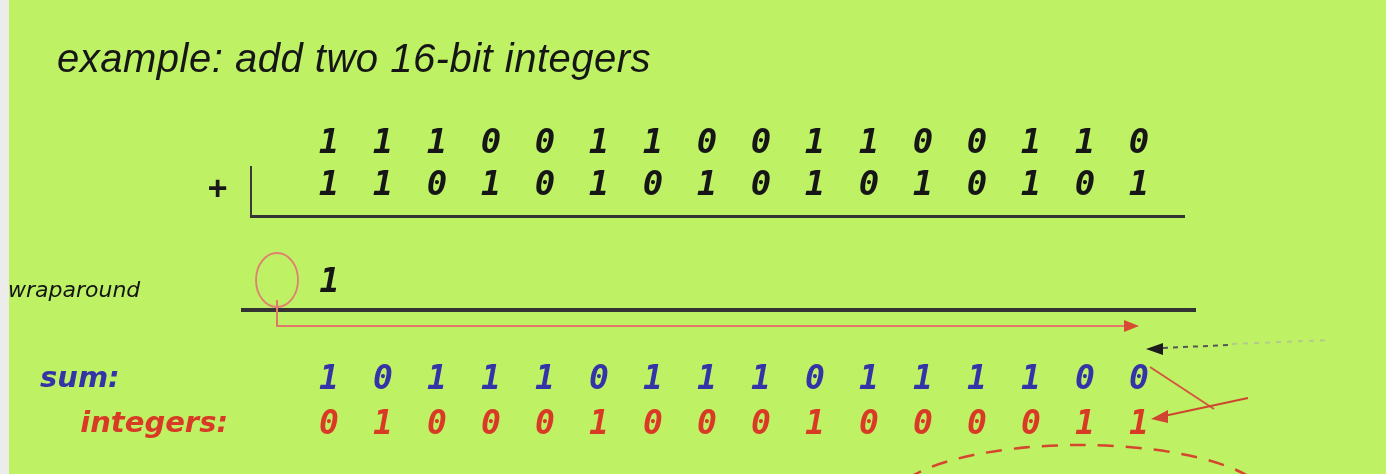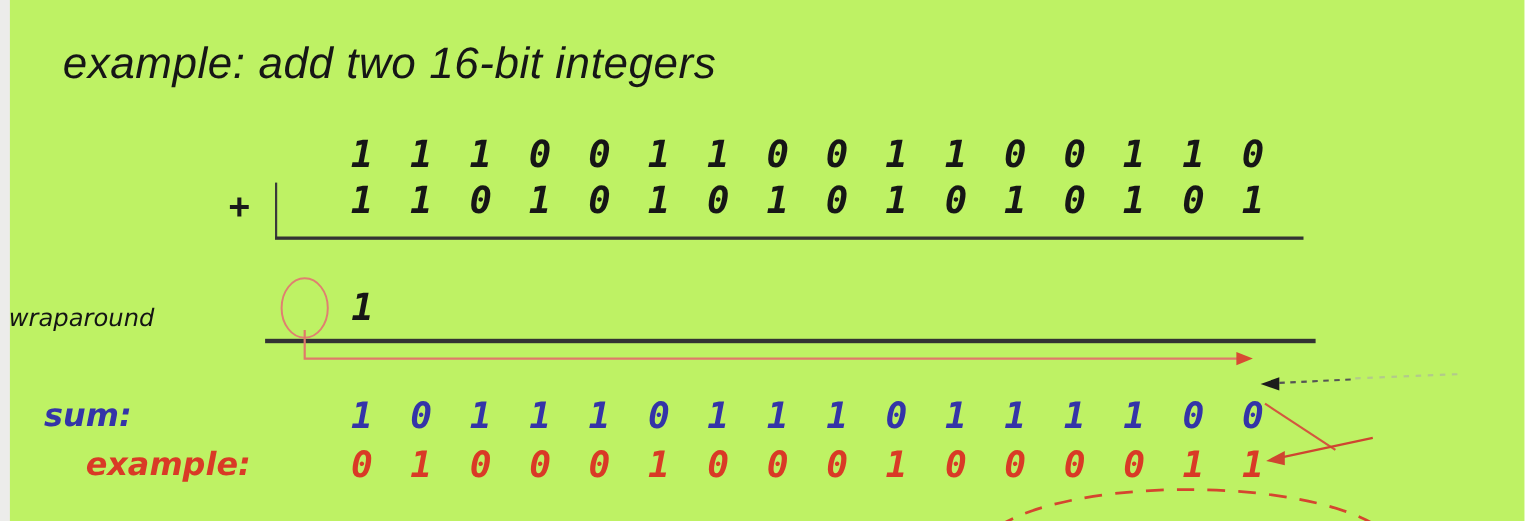--- a/index.html
+++ b/index.html
@@ -115,21 +115,21 @@
       <span class="bit">1</span>
       <span class="bit">0</span>
       <span class="bit">1</span>
       <span class="bit">1</span>
       <span class="bit">1</span>
       <span class="bit">1</span>
       <span class="bit">0</span>
       <span class="bit">0</span>
     </div>
 
-  <div class="checksum-label" style="color: rgb(217, 58, 38);">example:</div>
+  <div class="checksum-label" style="color: rgb(217, 58, 38);">integers:</div>
   <div class="bit-row row-checksum" style="color: rgb(217, 58, 38);">
       <span class="bit">0</span>
       <span class="bit">1</span>
       <span class="bit">0</span>
       <span class="bit">0</span>
       <span class="bit">0</span>
       <span class="bit">1</span>
       <span class="bit">0</span>
       <span class="bit">0</span>
       <span class="bit">0</span>

